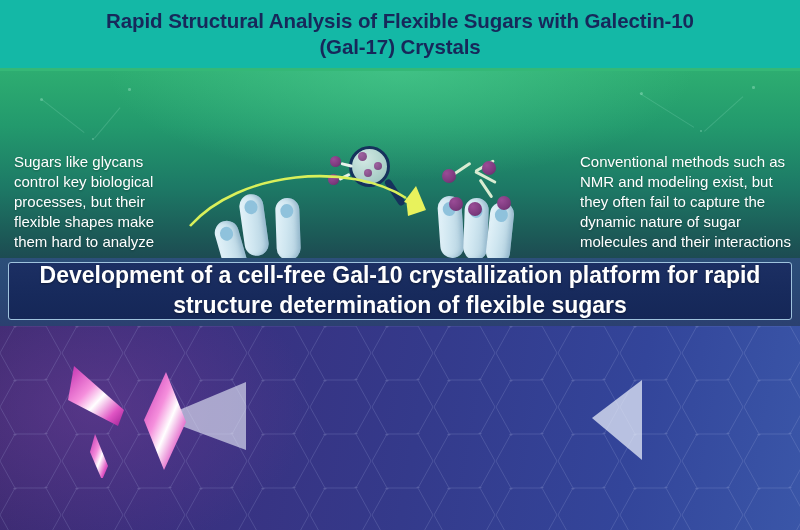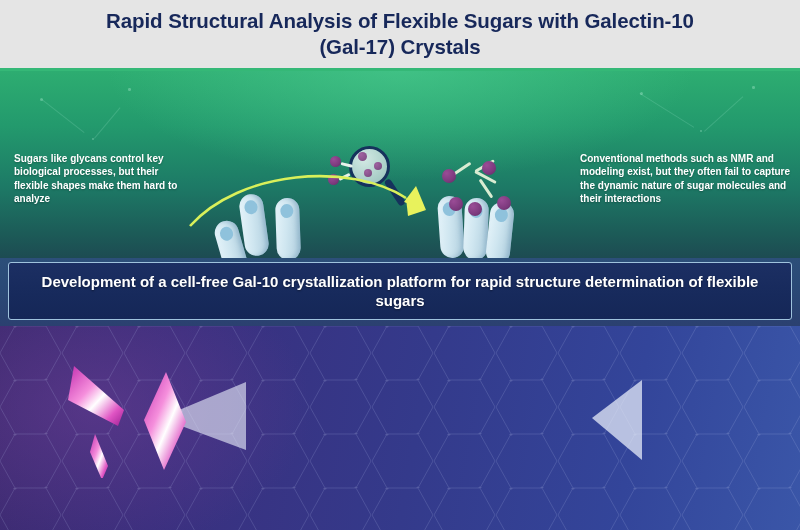--- a/index.html
+++ b/index.html
@@ -16,21 +16,21 @@
     height: 530px;
     overflow: hidden;
     background: #ffffff;
   }
 
   
   .title-zone {
     position: absolute;
     left: 0; top: 0;
     width: 800px; height: 68px;
-    background: #e5e5e5;
+    background: #14b8a6;
     display: flex;
     align-items: center;
     justify-content: center;
   }
   .title-text {
     font-size: 20.5px;
     font-weight: bold;
     color: #17285a;
     text-align: center;
     line-height: 1.28;
@@ -61,22 +61,22 @@
   .netline {
     position:absolute;
     height:1px;
     background: rgba(200,255,235,0.16);
     transform-origin: 0 0;
   }
 
   .side-text {
     position: absolute;
     color: #ffffff;
-    font-weight: bold;
-    font-size: 10px;
+    font-weight: normal;
+    font-size: 15px;
     line-height: 1.33;
     text-shadow: 0 1px 2px rgba(0,0,0,0.28);
   }
   .side-text.left  { left: 14px;  top: 84px; width: 176px; }
   .side-text.right { left: 580px; top: 84px; width: 214px; }
 
   
   .cell-wrap {
     position: absolute;
     left: 180px; top: 68px;
@@ -148,21 +148,21 @@
     border: 1.5px solid #9fc3dd;
     border-radius: 3px;
     background: linear-gradient(180deg, #1c2f63 0%, #172a5c 55%, #152757 100%);
     display: flex;
     align-items: center;
     justify-content: center;
   }
   .banner-text {
     color: #ffffff;
     font-weight: bold;
-    font-size: 15px;
+    font-size: 23px;
     line-height: 1.3;
     text-align: center;
     width: 740px;
     text-shadow: 0 1px 2px rgba(0,0,0,0.4);
   }
 
   
   .bottom-zone {
     position: absolute;
     left: 0; top: 326px;

